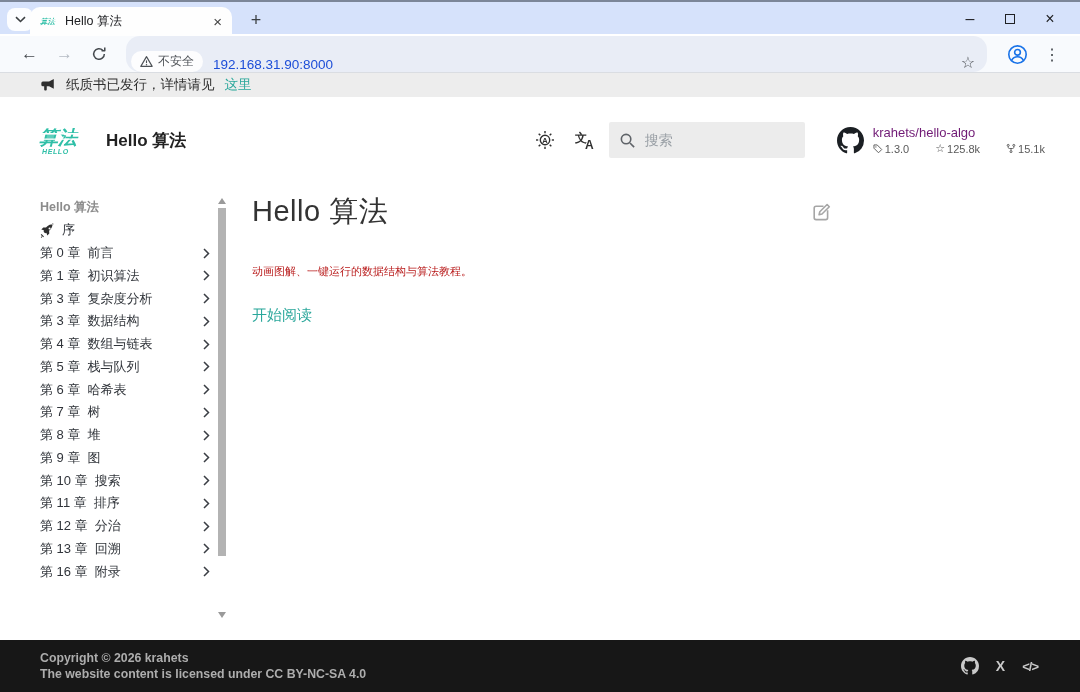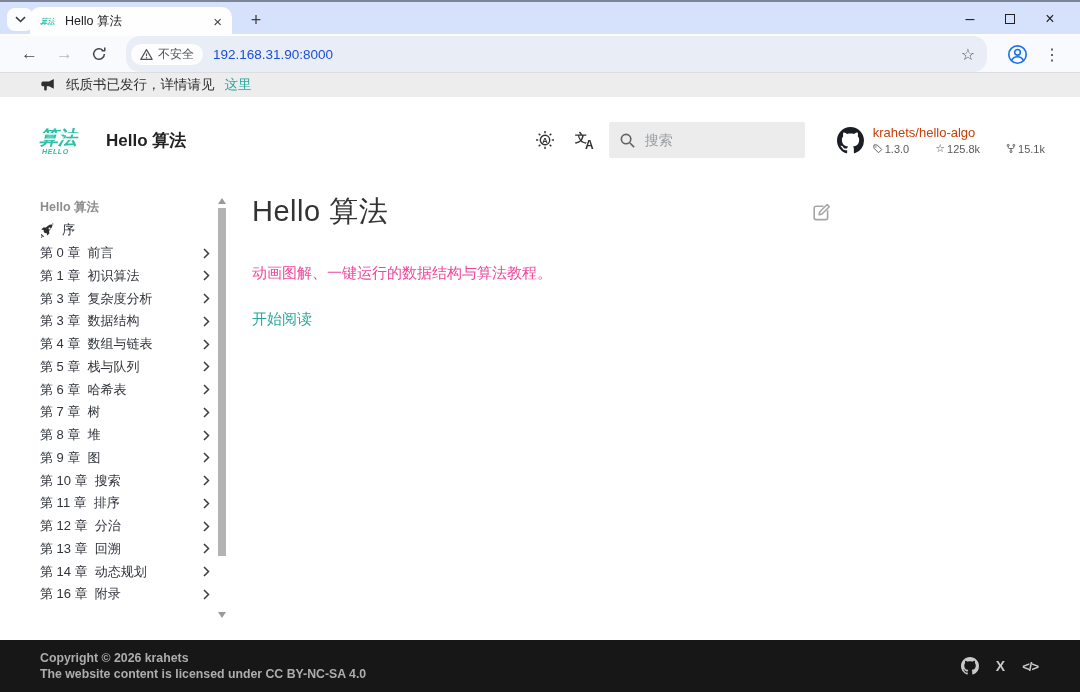--- a/index.html
+++ b/index.html
@@ -26,21 +26,21 @@
     font-size:16px; color:#202124; cursor:pointer; }
   .win-max-box { width:10px; height:10px; border:1.5px solid #202124; }
 
   
   .toolbar { position:absolute; left:0; top:36px; width:1080px; height:36px; background:#f8fafd;
     display:flex; align-items:center; padding:0 12px; }
   .nav-glyph { font-size:17px; color:#45494e; padding:0 9px; cursor:pointer; }
   .nav-glyph.disabled { color:#b4bac3; }
   .refresh-btn { padding:0 9px; cursor:pointer; }
   .omnibox { flex:1; height:36px; margin:0 12px 0 10px; background:#e9edf6; border-radius:14px;
-    display:flex; align-items:center; padding:0 6px 0 5px; cursor:text; }
+    display:flex; align-items:flex-end; padding:0 6px 0 5px; cursor:text; }
   .sec-chip { height:21px; background:#fdfdfe; border-radius:11px; display:flex; align-items:center;
     gap:5px; padding:0 9px; cursor:pointer; }
   .sec-chip span { font-size:12px; color:#4d5156; }
   .url-text { font-size:13.5px; color:#1d4ed8; margin-left:10px; }
   .omni-star { margin-left:auto; font-size:16px; color:#4d5156; padding:0 6px; cursor:pointer; }
   .profile-btn { padding:0 8px; cursor:pointer; }
   .dots-btn { font-size:16px; color:#45494e; padding:0 8px; cursor:pointer; }
 
   
   .banner { position:absolute; left:0; top:72px; width:1080px; height:25px; background:#ededed;
@@ -53,21 +53,21 @@
     display:flex; align-items:center; padding:0 35px 0 38px; }
   .site-title { font-size:17px; font-weight:700; color:#222; margin-left:22px; }
   .hdr-spacer { flex:1; }
   .hdr-icon { cursor:pointer; margin-right:20px; }
   .searchbox { width:196px; height:36px; background:#ececec; border-radius:2px;
     display:flex; align-items:center; padding:0 10px; gap:9px; }
   .searchbox input { border:none; outline:none; background:transparent; font-size:14px; width:140px;
     font-family:"Liberation Sans", sans-serif; color:#333; }
   .searchbox input::placeholder { color:#9aa0a6; }
   .repo-card { margin-left:32px; display:flex; align-items:center; gap:9px; cursor:pointer; min-width:185px; }
-  .repo-name { font-size:13px; color:#c2410c; line-height:15px; }
+  .repo-name { font-size:13px; color:#701a75; line-height:15px; }
   .repo-meta { display:flex; align-items:center; gap:26px; margin-top:2px; font-size:11px; color:#5a5a5a; }
   .repo-meta .m { display:flex; align-items:center; gap:2px; }
   .repo-meta .star-g { font-size:11px; }
 
   
   .sidebar { position:absolute; left:40px; top:196px; width:170px; height:426px; overflow:hidden; }
   .sb-label { height:23px; display:flex; align-items:center; font-size:12.5px; font-weight:700; color:#8c8c8c; }
   .nav-item { height:22.75px; display:flex; align-items:center; gap:7px; font-size:13px; color:#30343a; cursor:pointer; }
   .nav-chev { margin-left:auto; display:flex; }
   
@@ -76,21 +76,21 @@
     border-left:4px solid transparent; border-right:4px solid transparent; border-bottom:6px solid #9a9a9a; }
   .sb-thumb { position:absolute; left:0; top:10px; width:8px; height:348px; background:#b3b3b3; cursor:pointer; }
   .sb-arrow-down { position:absolute; left:0; bottom:0; width:0; height:0;
     border-left:4px solid transparent; border-right:4px solid transparent; border-top:6px solid #9a9a9a; }
 
   
   .main { position:absolute; left:252px; top:192px; width:580px; }
   .main-h1-row { display:flex; align-items:center; justify-content:space-between; }
   .main-h1 { font-size:29px; font-weight:400; color:#333; letter-spacing:0.5px; }
   .edit-btn { cursor:pointer; }
-  .main-desc { margin-top:32px; font-size:15px; color:#ec4899; }
+  .main-desc { margin-top:32px; font-size:11px; color:#b91c1c; }
   .cta-link { display:inline-block; margin-top:27px; font-size:15px; color:#2aa79b; cursor:pointer; }
 
   
   .footer { position:absolute; left:0; bottom:0; width:1080px; height:52px; background:#171717;
     display:flex; align-items:center; padding:0 42px 0 40px;gap:28px; }
   .foot-text { font-size:12.3px; color:#adadad; line-height:16px; font-weight:600; }
   .foot-icons { margin-left:auto; display:flex; align-items:center; gap:17px; color:#c9c9c9; }
   .foot-x { font-size:14px; font-weight:700; cursor:pointer; }
   .foot-code { font-size:13px; font-weight:700; cursor:pointer; letter-spacing:-1px; }
   .foot-gh { cursor:pointer; }
@@ -414,30 +414,20 @@
 
         <span>第 13 章</span>
         <span>回溯</span>
         <span class="nav-chev">
           <svg width="7" height="11" viewBox="0 0 7 11" fill="none" stroke="#3a3e44" stroke-width="1.5">
             <path d="M1 1l4.5 4.5L1 10"></path>
           </svg>
         </span>
       </div>
 
-      <div class="nav-item">
-
-        <span>第 14 章</span>
-        <span>动态规划</span>
-        <span class="nav-chev">
-          <svg width="7" height="11" viewBox="0 0 7 11" fill="none" stroke="#3a3e44" stroke-width="1.5">
-            <path d="M1 1l4.5 4.5L1 10"></path>
-          </svg>
-        </span>
-      </div>
 
 
       <div class="nav-item">
 
         <span>第 16 章</span>
         <span>附录</span>
         <span class="nav-chev">
           <svg width="7" height="11" viewBox="0 0 7 11" fill="none" stroke="#3a3e44" stroke-width="1.5">
             <path d="M1 1l4.5 4.5L1 10"></path>
           </svg>

